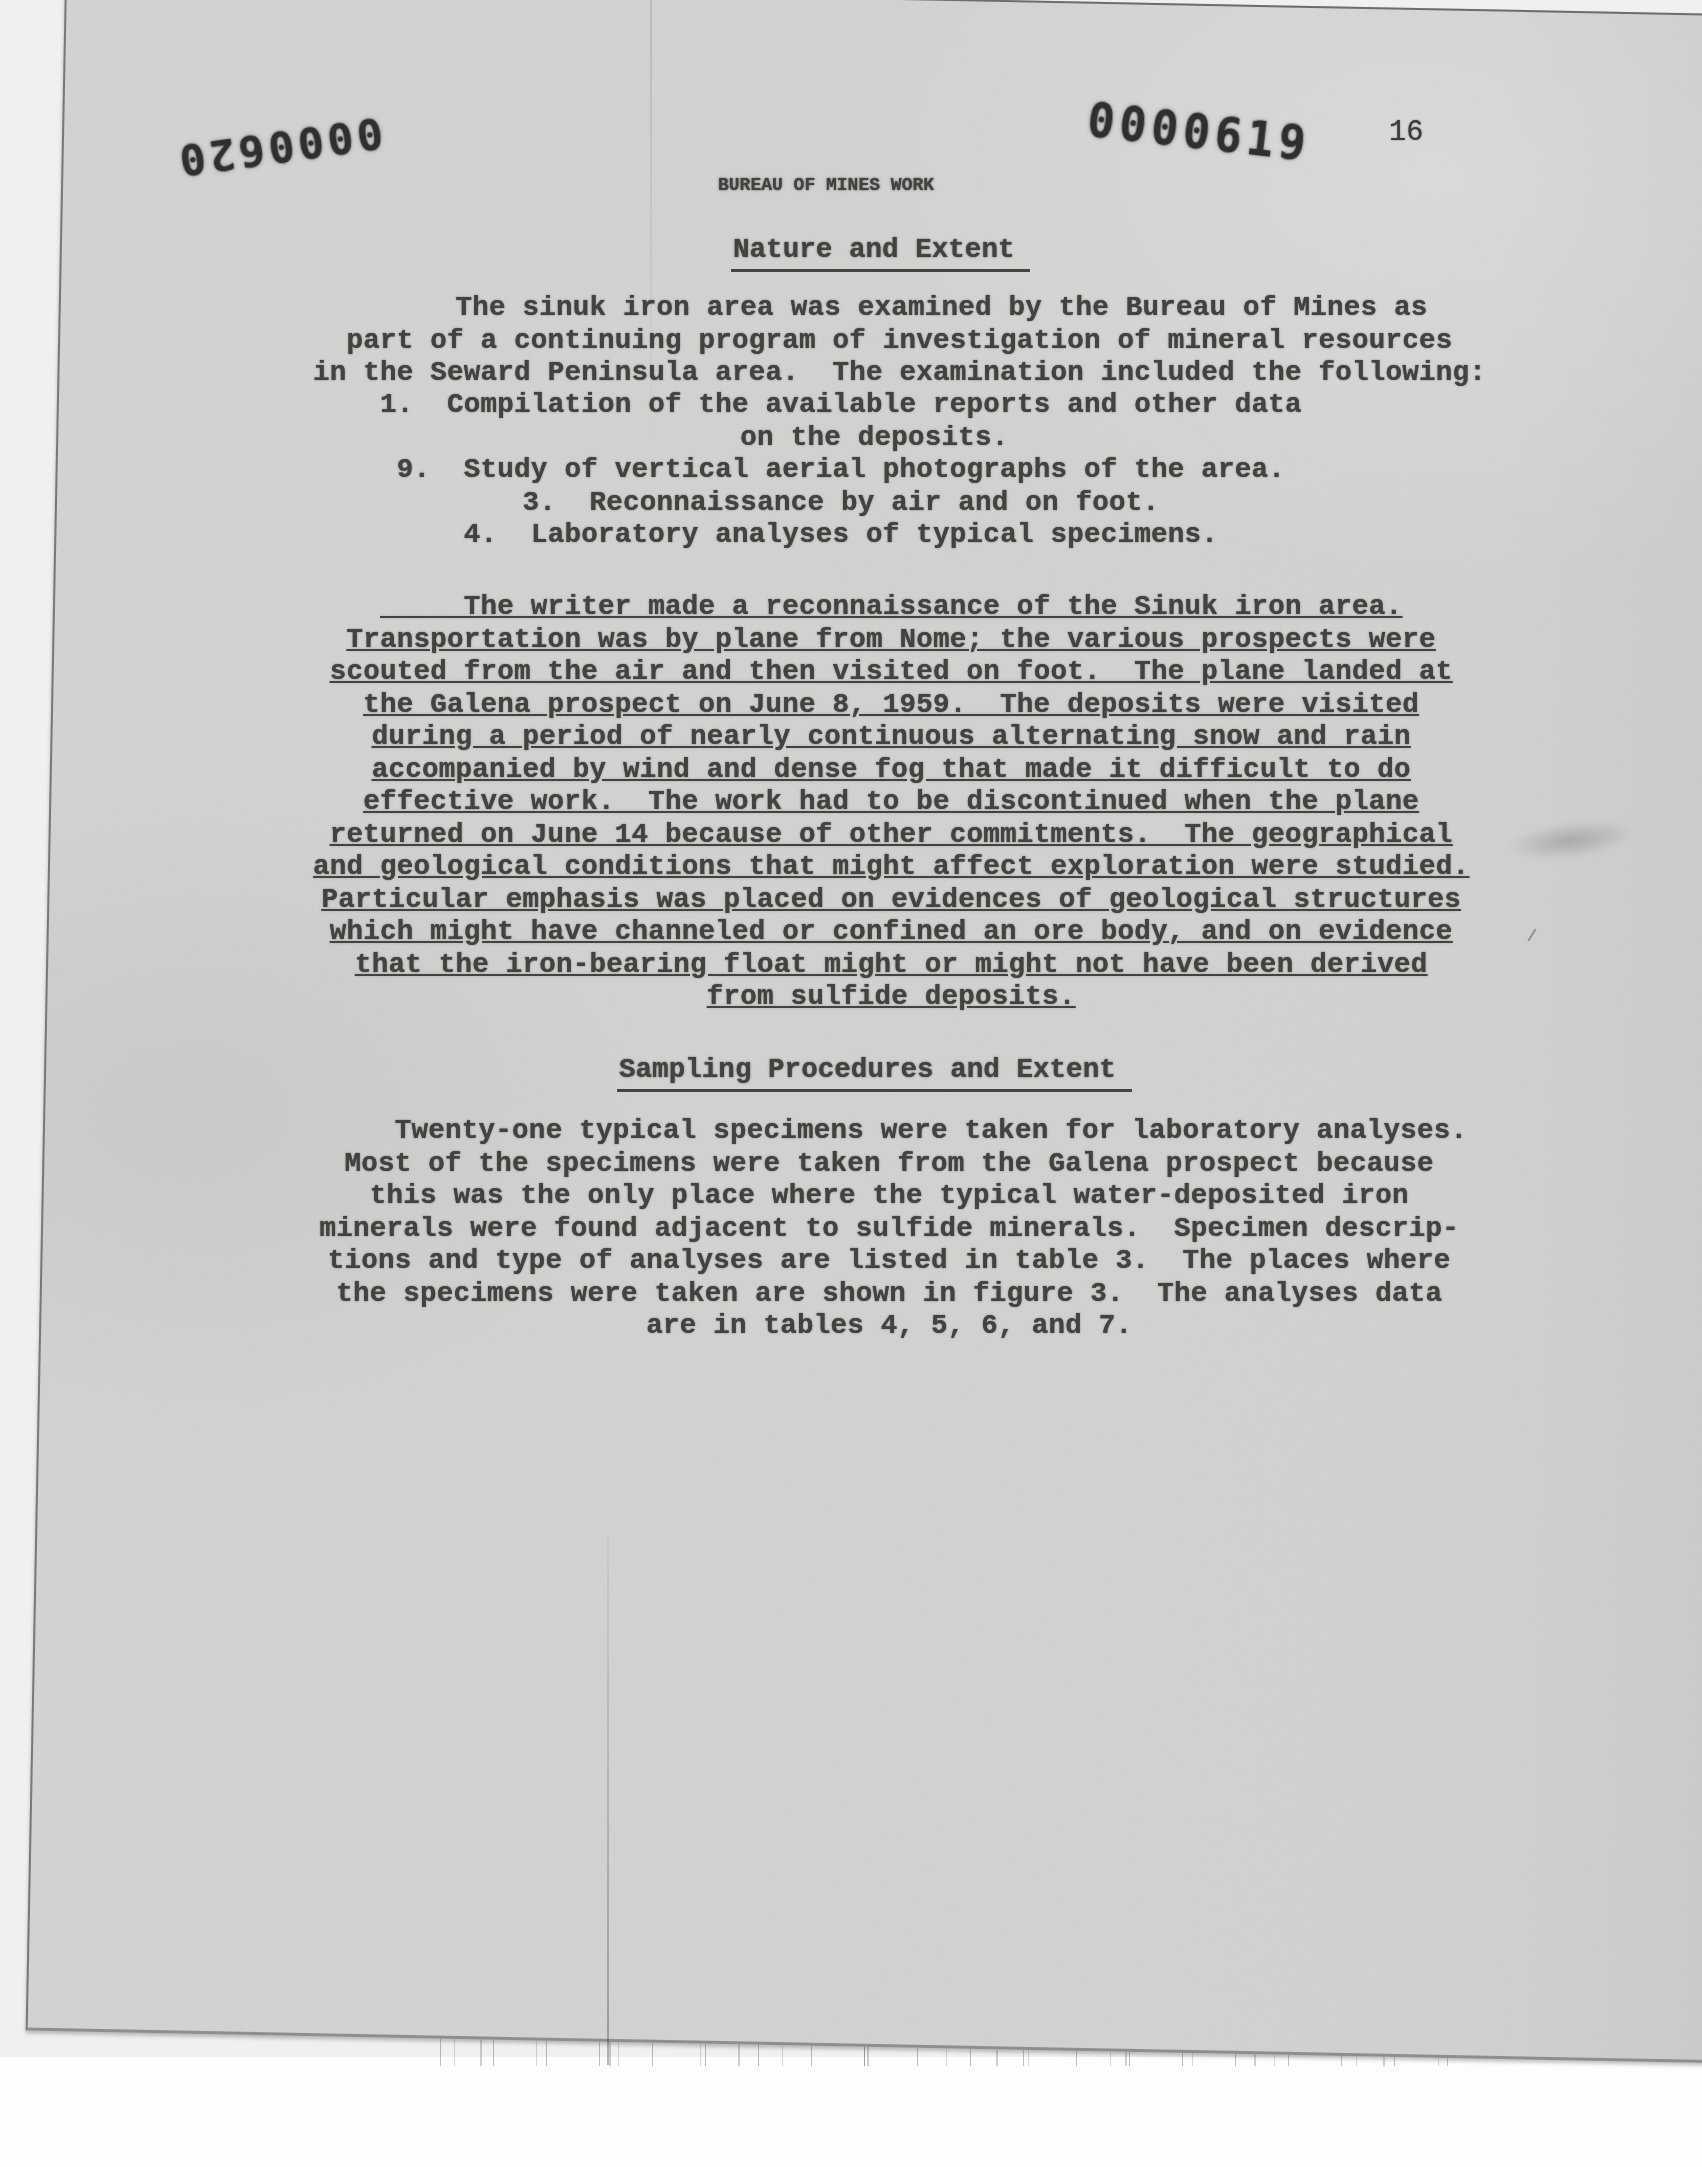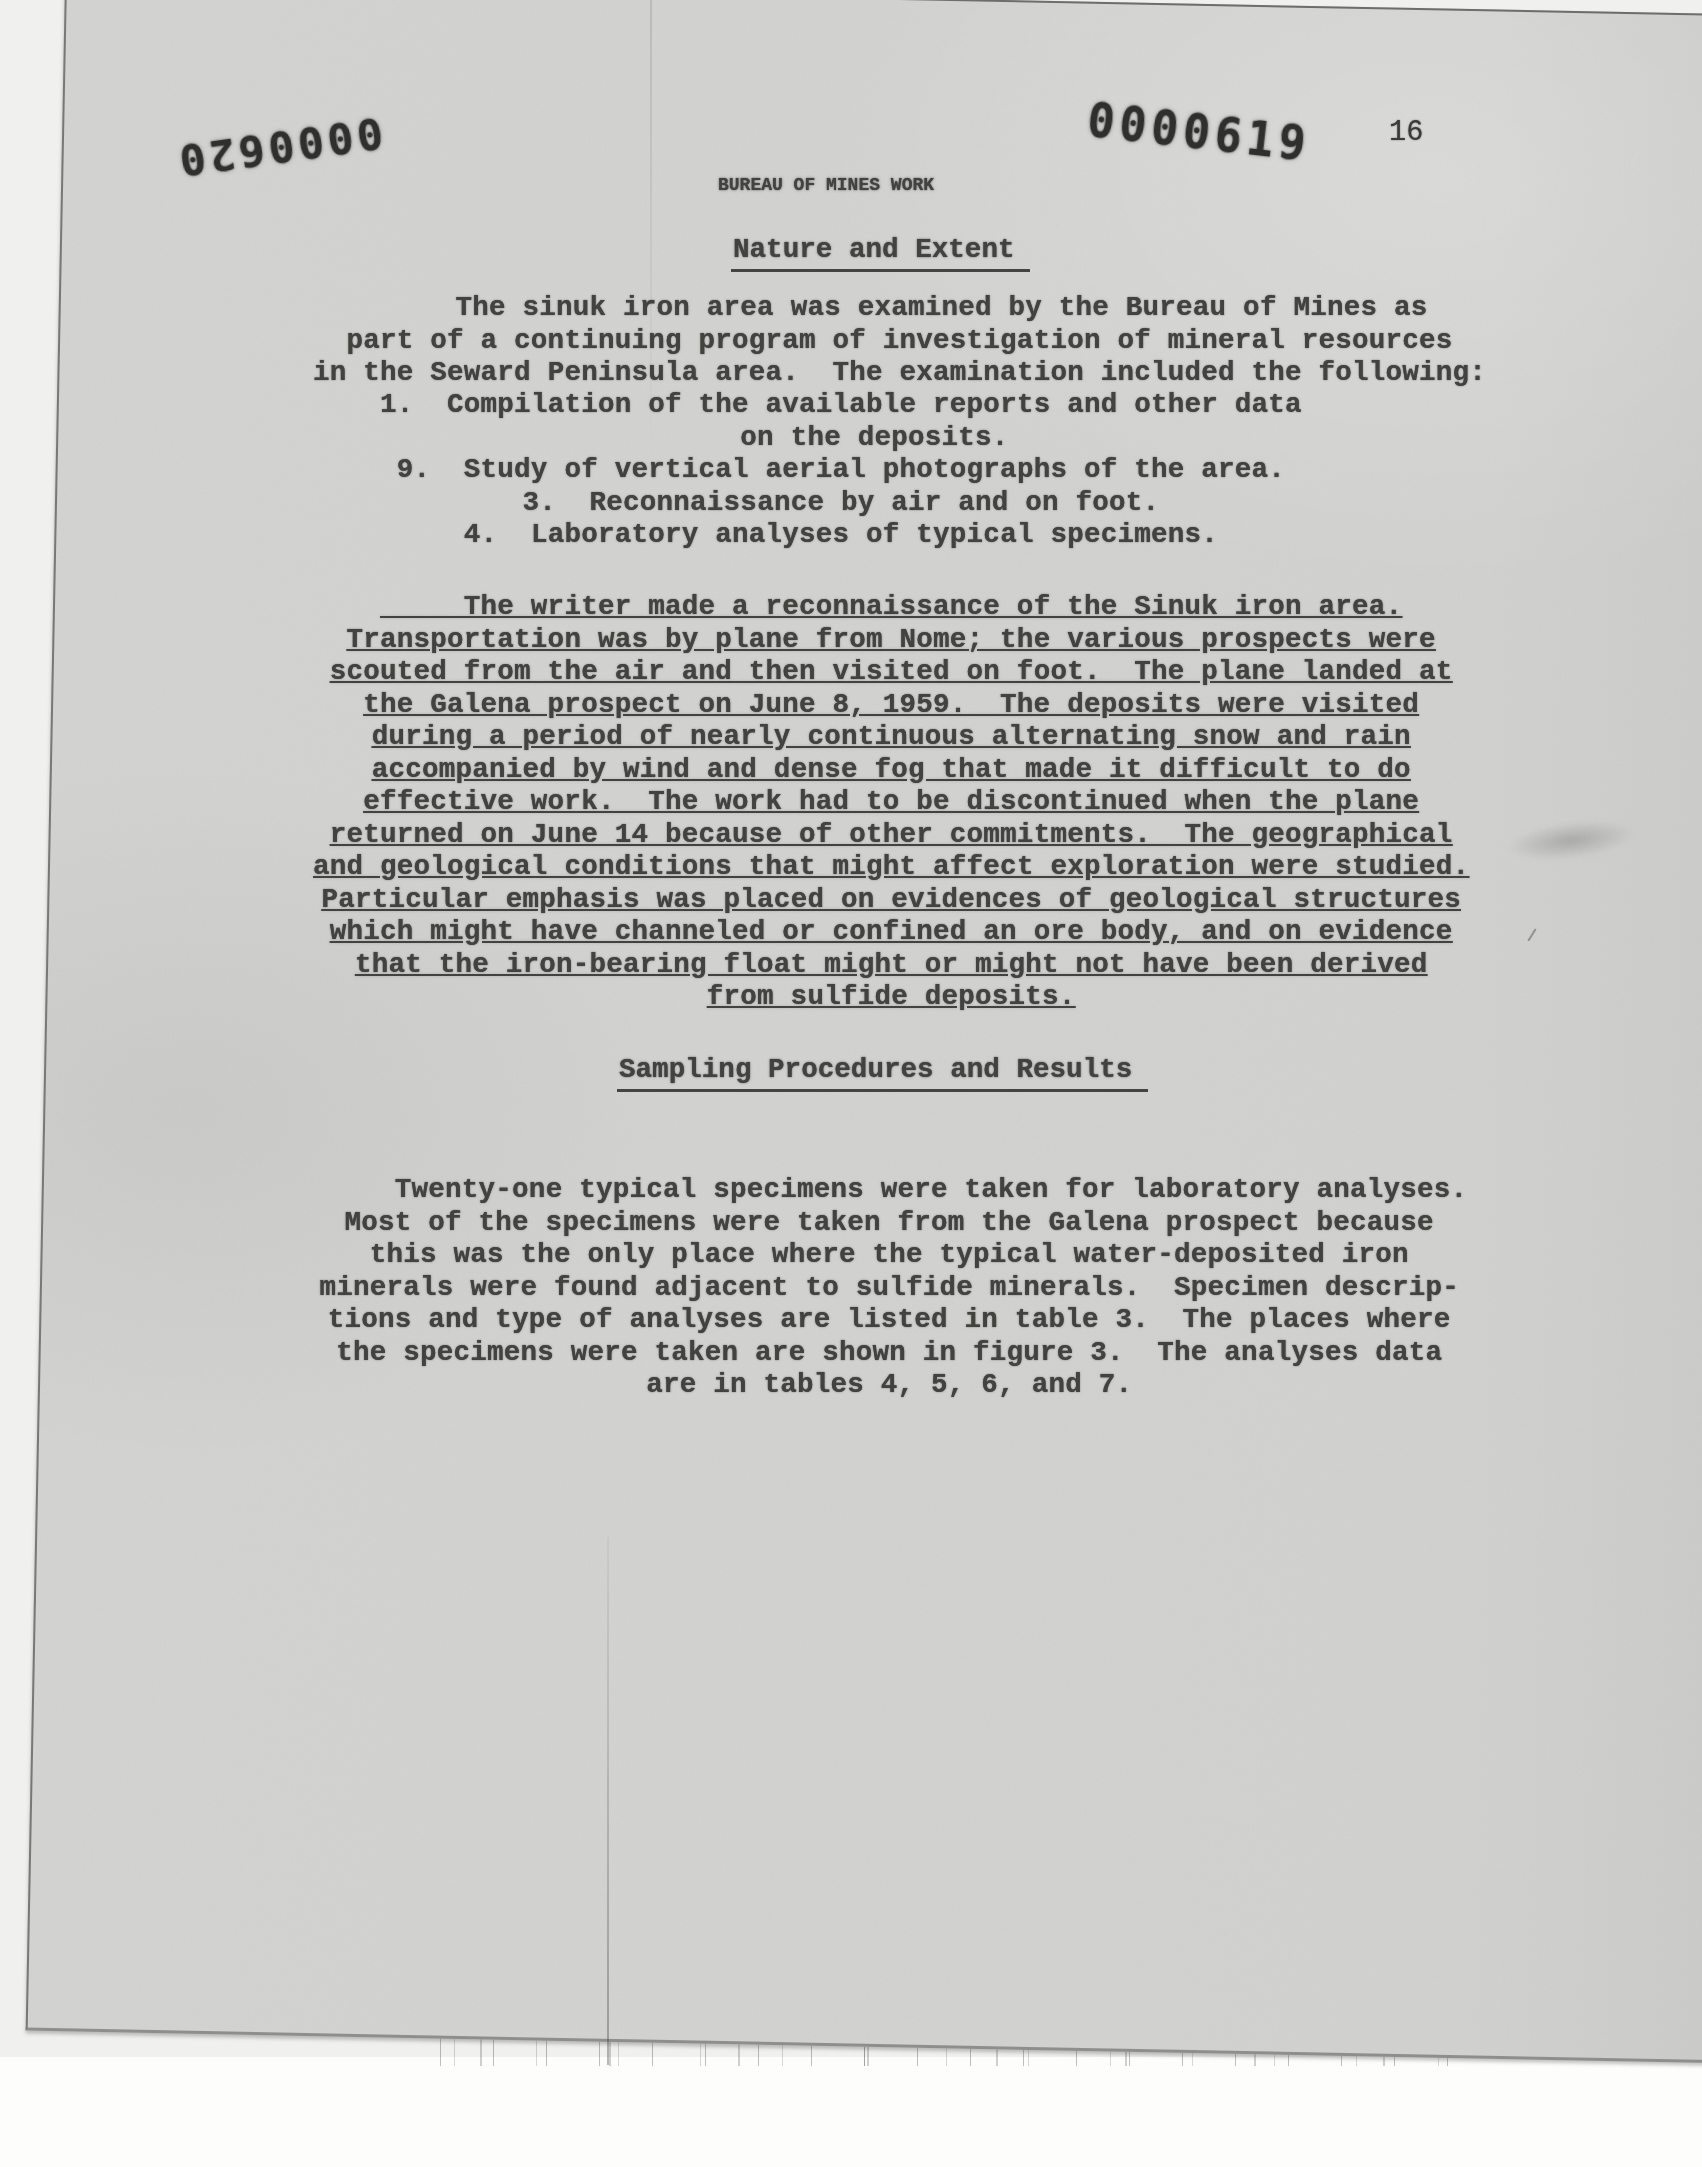--- a/index.html
+++ b/index.html
@@ -87,21 +87,21 @@
     padding: 0 15.8px 2px 2px;
     text-shadow: 0 0 1.2px rgba(55,55,52,0.9), 0 0 3px rgba(55,55,52,0.28);
     text-align: right;
   }
   .h1pos { left: 731px; top: 234px; }
   .h2pos { left: 617px; top: 1054px; }
 
   .para1 { left: 313px; top: 292px; }
   .list1 { left: 313px; top: 389px; }
   .para2 { left: 313px; top: 591px; text-decoration: underline; }
-  .para3 { left: 311px; top: 1174px; }
+  .para3 { left: 311px; top: 1115px; }
 
   .stamp {
     position: absolute;
     font-family: "DejaVu Sans Mono", monospace;
     font-weight: bold; color: #2f2f2d;
     text-shadow: 0 0 2px rgba(40,40,38,0.65), 0 0 4.9px rgba(40,40,38,0.25);
     filter: blur(0.6px);
   }
   .stamp-tr {
     left: 1091px; top: 91px;
@@ -177,21 +177,21 @@
 accompanied by wind and dense fog that made it difficult to do
 effective work.  The work had to be discontinued when the plane
 returned on June 14 because of other commitments.  The geographical
 and geological conditions that might affect exploration were studied.
 Particular emphasis was placed on evidences of geological structures
 which might have channeled or confined an ore body, and on evidence
 that the iron-bearing float might or might not have been derived
 from sulfide deposits.</div>
 
     <div class="sec-heading h2pos">
-      <span class="underlined">Sampling Procedures and Results</span>
+      <span class="underlined">Sampling Procedures and Extent</span>
     </div>
 
     <div class="typeblock para3">     Twenty-one typical specimens were taken for laboratory analyses.
 Most of the specimens were taken from the Galena prospect because
 this was the only place where the typical water-deposited iron
 minerals were found adjacent to sulfide minerals.  Specimen descrip-
 tions and type of analyses are listed in table 3.  The places where
 the specimens were taken are shown in figure 3.  The analyses data
 are in tables 4, 5, 6, and 7.</div>
 

